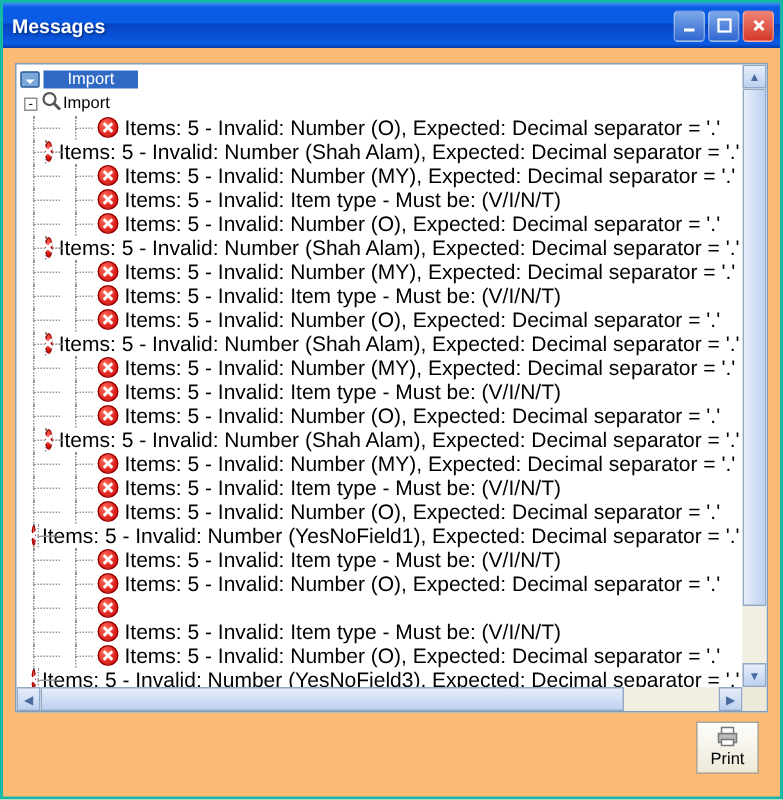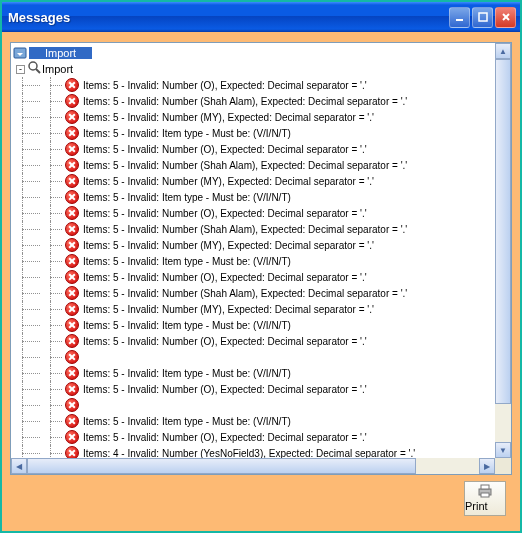--- a/index.html
+++ b/index.html
@@ -142,34 +142,34 @@
     border:1px solid #a00000;
     display:inline-flex;align-items:center;justify-content:center;
     margin-right:4px;
   }
   .err-icon::before,.err-icon::after{
     content:"";position:absolute;width:8px;height:2px;background:white;
   }
   .err-icon{position:relative;}
   .err-icon::before{transform:rotate(45deg);}
   .err-icon::after{transform:rotate(-45deg);}
-  .msg-text { color:#000; font-size:10px; }
+  .msg-text { color:#000; font-size:14px; }
   .bottom-bar {
     height: 48px;
     display:flex;
     justify-content:flex-end;
     align-items:center;
     gap:4px;
     padding: 4px 6px 6px 6px;
   }
   .btn {
     width:42px;height:35px;
     border:1px solid #aca899;
     background:linear-gradient(to bottom,#fdfdfb,#eeead9);
-    display:flex;flex-direction:column;justify-content:center;
+    display:flex;flex-direction:column;align-items:center;justify-content:center;
     font-size:11px;color:#000;
     cursor:pointer;
   }
   .btn .bicon{height:18px;display:flex;align-items:center;justify-content:center;}
   .btn .blabel{height:14px;}
   .underline{text-decoration:underline;}
   .root-row { display:flex;align-items:center;height:16px;}
   .items-row { display:flex;align-items:center;height:16px;}
 </style>
 </head>
@@ -323,55 +323,56 @@
             <div class="child-row">
               <span class="tree-lines"></span>
               <span class="tree-lines2"></span>
               <span class="err-icon"></span>
               <span class="msg-text">Items: 5 - Invalid: Number (O), Expected: Decimal separator = '.'</span>
             </div>
             <div class="child-row">
               <span class="tree-lines"></span>
               <span class="tree-lines2"></span>
               <span class="err-icon"></span>
-            </div>
-            <div class="child-row">
-              <span class="tree-lines"></span>
-              <span class="tree-lines2"></span>
-              <span class="err-icon"></span>
-              <span class="msg-text">Items: 5 -  Invalid: Item type - Must be: (V/I/N/T)</span>
-            </div>
-            <div class="child-row">
-              <span class="tree-lines"></span>
-              <span class="tree-lines2"></span>
-              <span class="err-icon"></span>
-              <span class="msg-text">Items: 5 - Invalid: Number (O), Expected: Decimal separator = '.'</span>
-            </div>
-            <div class="child-row">
-              <span class="tree-lines"></span>
-              <span class="tree-lines2"></span>
-              <span class="err-icon"></span>
-            </div>
-            <div class="child-row">
-              <span class="tree-lines"></span>
-              <span class="tree-lines2"></span>
-              <span class="err-icon"></span>
-              <span class="msg-text">Items: 5 -  Invalid: Item type - Must be: (V/I/N/T)</span>
-            </div>
-            <div class="child-row">
-              <span class="tree-lines"></span>
-              <span class="tree-lines2"></span>
-              <span class="err-icon"></span>
-              <span class="msg-text">Items: 5 - Invalid: Number (O), Expected: Decimal separator = '.'</span>
-            </div>
-            <div class="child-row">
-              <span class="tree-lines"></span>
-              <span class="tree-lines2"></span>
-              <span class="err-icon"></span>
-              <span class="msg-text">Items: 4 - Invalid: Number (YesNoField3), Expected: Decimal separator = '.'</span>
+              <span class="msg-text">Items: 5 - Invalid: Number (YesNoField1), Expected: Decimal separator = '.'</span>
+            </div>
+            <div class="child-row">
+              <span class="tree-lines"></span>
+              <span class="tree-lines2"></span>
+              <span class="err-icon"></span>
+              <span class="msg-text">Items: 5 -  Invalid: Item type - Must be: (V/I/N/T)</span>
+            </div>
+            <div class="child-row">
+              <span class="tree-lines"></span>
+              <span class="tree-lines2"></span>
+              <span class="err-icon"></span>
+              <span class="msg-text">Items: 5 - Invalid: Number (O), Expected: Decimal separator = '.'</span>
+            </div>
+            <div class="child-row">
+              <span class="tree-lines"></span>
+              <span class="tree-lines2"></span>
+              <span class="err-icon"></span>
+            </div>
+            <div class="child-row">
+              <span class="tree-lines"></span>
+              <span class="tree-lines2"></span>
+              <span class="err-icon"></span>
+              <span class="msg-text">Items: 5 -  Invalid: Item type - Must be: (V/I/N/T)</span>
+            </div>
+            <div class="child-row">
+              <span class="tree-lines"></span>
+              <span class="tree-lines2"></span>
+              <span class="err-icon"></span>
+              <span class="msg-text">Items: 5 - Invalid: Number (O), Expected: Decimal separator = '.'</span>
+            </div>
+            <div class="child-row">
+              <span class="tree-lines"></span>
+              <span class="tree-lines2"></span>
+              <span class="err-icon"></span>
+              <span class="msg-text">Items: 5 - Invalid: Number (YesNoField3), Expected: Decimal separator = '.'</span>
             </div>
           </div>
 
       </div>
 
       <div class="vscroll">
         <div class="sb-btn">▲</div>
         <div class="sb-track">
           <div class="sb-thumb-v"></div>
         </div>

